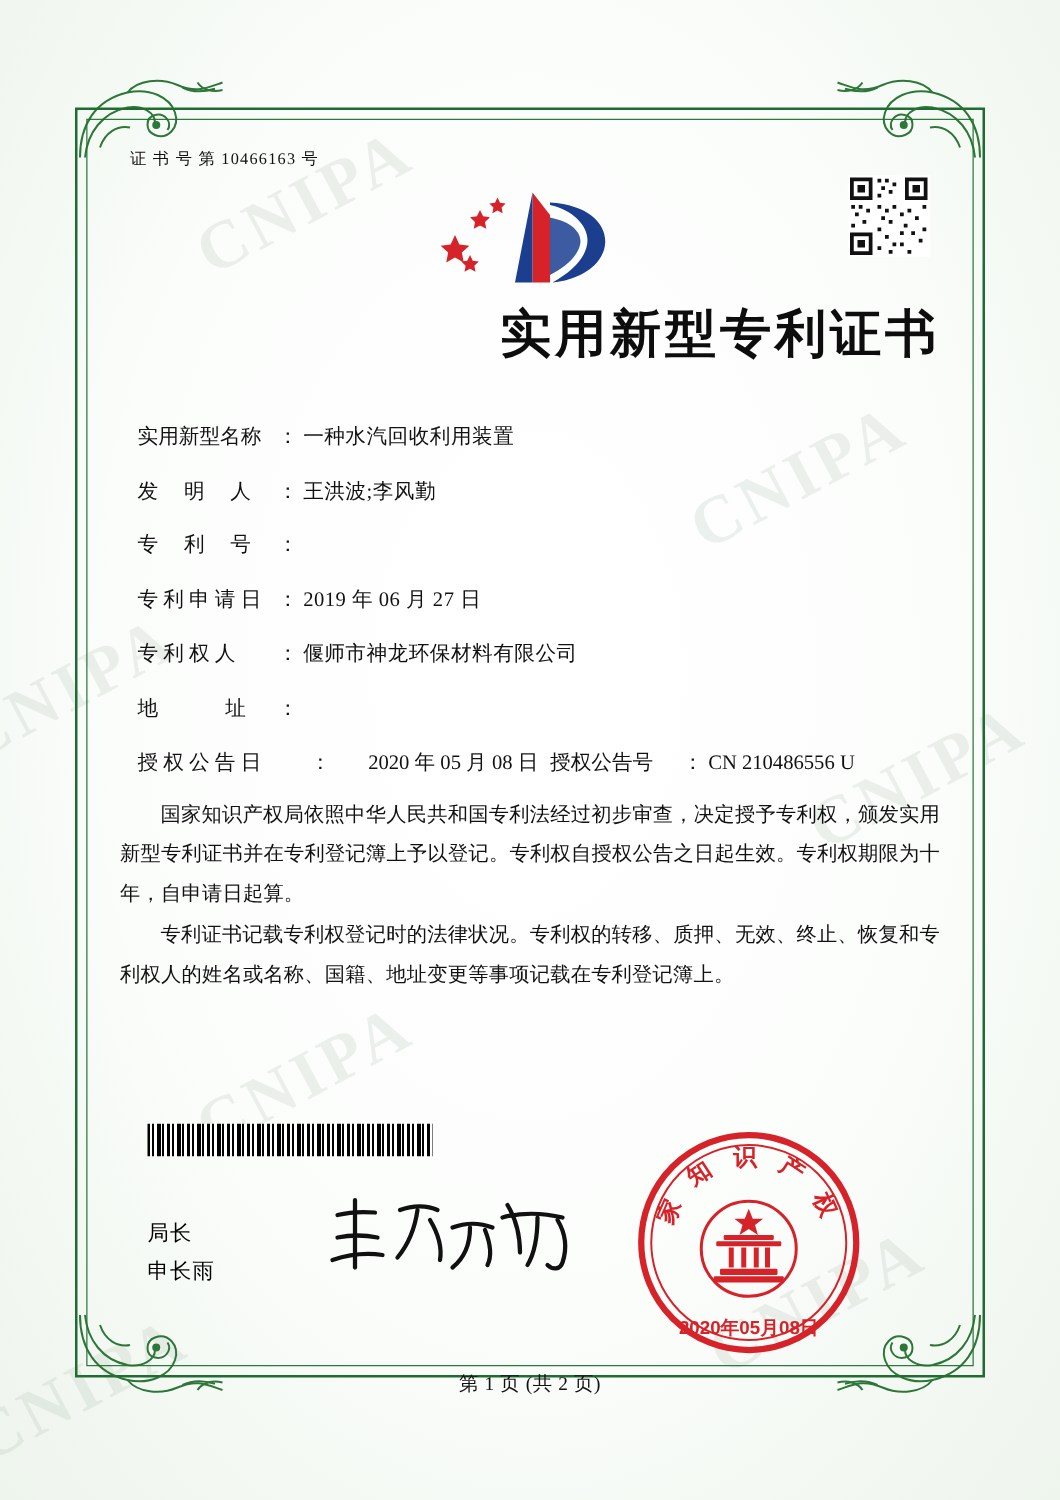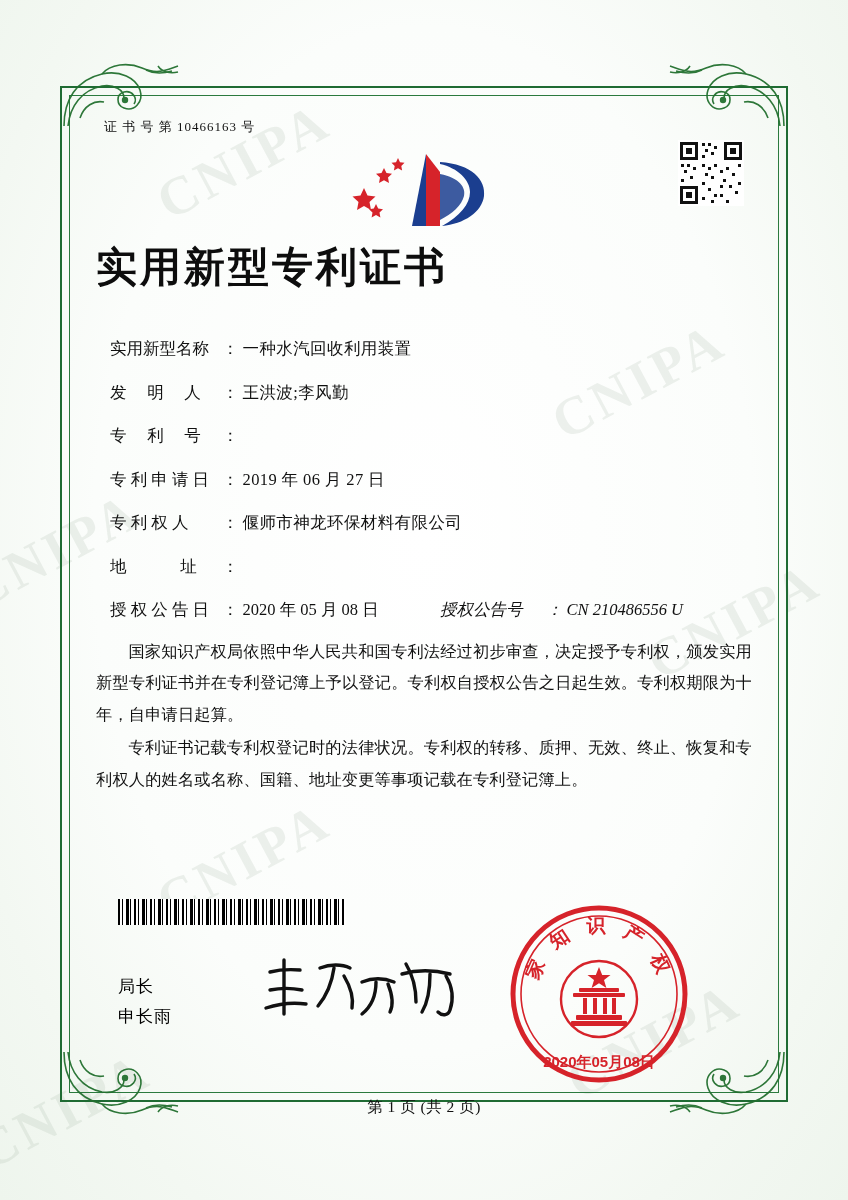--- a/index.html
+++ b/index.html
@@ -92,21 +92,21 @@
   .logo-wrap {
     margin-top: 6px;
     height: 96px;
     display: flex;
     justify-content: center;
     align-items: center;
   }
   .logo { width: 168px; height: 96px; }
 
   .title {
-    text-align: left;
+    text-align: right;
     font-size: 41px;
     font-weight: bold;
     letter-spacing: 3px;
     margin-top: 2px;
     color: #0d0d0d;
     font-family: Liberation Mono, monospace;
   }
 
   .fields {
     margin-top: 46px;
@@ -127,23 +127,23 @@
   }
   .f-colon { flex: none; margin-right: 4px; }
   .f-value { flex: 1; letter-spacing: .4px; }
 
   .row-pub {
     display: flex;
     align-items: baseline;
     margin-bottom: 10px;
     font-size: 16.5px;
   }
-  .pub-left { width: 330px; flex: none; display:flex; }
+  .pub-left { width: 330px; flex: none; display:flex;gap:26px; }
   .pub-left .f-label { width: 112px; }
-  .pub-right { display: flex; font-style: italic; }
+  .pub-right { display: flex; }
   .pub-right .f-label2 { width: 106px; flex:none; white-space: nowrap; }
 
   .para {
     margin-top: 18px;
     font-size: 16.2px;
     line-height: 1.95;
     text-indent: 2em;
     text-align: justify;
     letter-spacing: .2px;
   }

